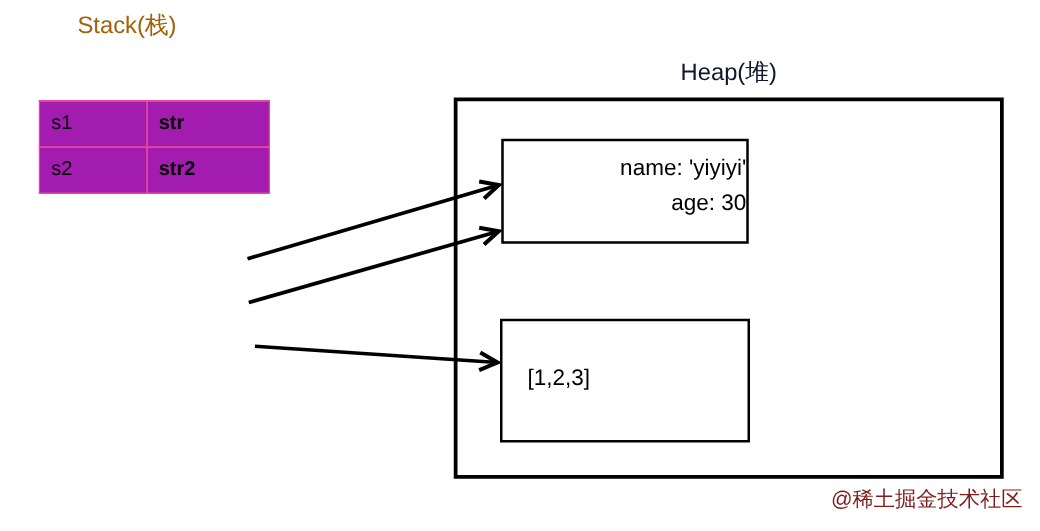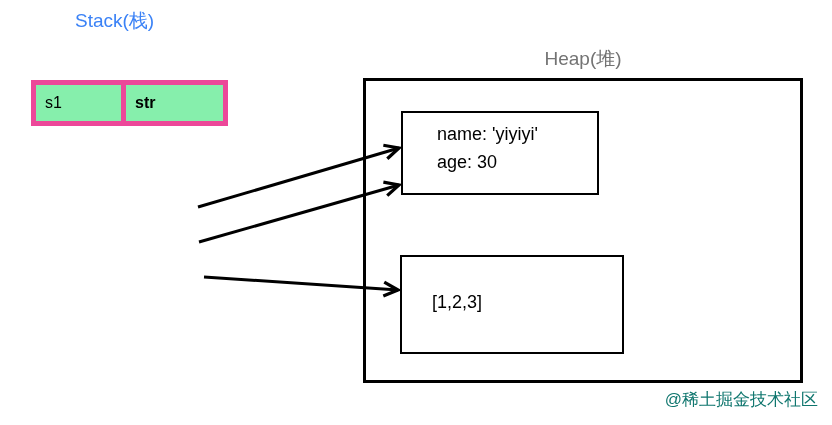--- a/index.html
+++ b/index.html
@@ -11,51 +11,51 @@
     position: relative;
     width: 832px;
     height: 425px;
     background: #ffffff;
     font-family: "Liberation Sans", sans-serif;
     color: #000000;
     overflow: hidden;
   }
   .stack-title {
     position: absolute;
-    left: 75px;
+    left: 62px;
     top: 9px;
     font-size: 19px;
     line-height: 24px;
-    color: #3b82f6;
+    color: #a16207;
   }
   .stack-table {
     position: absolute;
     left: 31px;
     top: 80px;
     border-collapse: collapse;
     font-size: 16px;
   }
   .stack-table td {
-    border: 5px solid #ec4899;
+    border: 1px solid #ec4899;
     height: 36px;
     padding: 0 0 0 9px;
     vertical-align: middle;
-    background: #86efac;
+    background: #a21caf;
   }
   .stack-table td.col-name { width: 76px; }
   .stack-table td.col-value { width: 88px; font-weight: bold; }
   .heap-title {
     position: absolute;
     left: 363px;
     top: 47px;
     width: 440px;
     text-align: center;
     font-size: 19px;
     line-height: 24px;
-    color: #737373;
+    color: #0f172a;
   }
   .heap-box {
     position: absolute;
     left: 363px;
     top: 78px;
     width: 440px;
     height: 305px;
     border: 3px solid #000000;
     box-sizing: border-box;
     background: #ffffff;
@@ -67,62 +67,67 @@
     background: #ffffff;
     font-size: 18px;
     line-height: 28px;
   }
   .heap-object.object-1 {
     left: 401px;
     top: 111px;
     width: 198px;
     height: 84px;
     padding: 7px 0 0 34px;
+    text-align: right;
   }
   .heap-object.array-1 {
     left: 400px;
     top: 255px;
-    width: 224px;
+    width: 200px;
     height: 99px;
-    padding: 31px 0 0 30px;
+    padding: 31px 0 0 20px;
   }
   .arrows-layer {
     position: absolute;
     left: 0;
     top: 0;
     width: 832px;
     height: 425px;
     pointer-events: none;
     z-index: 5;
   }
   .arrow-line {
     stroke: #000000;
     stroke-width: 3;
   }
   .watermark {
     position: absolute;
     right: 14px;
     top: 389px;
     font-size: 17px;
     line-height: 22px;
-    color: #0f766e;
+    color: #7f1d1d;
   }
 </style>
 </head>
 <body>
 
 <div class="canvas">
 
   <div class="stack-title">Stack(栈)</div>
 
   <table class="stack-table">
     <tbody>
       <tr>
         <td class="col-name">s1</td>
         <td class="col-value">str</td>
+      </tr>
+      <tr>
+        <td class="col-name">s2</td>
+        <td class="col-value">str2</td>
       </tr>
     </tbody>
   </table>
 
   <div class="heap-title">Heap(堆)</div>
 
   <div class="heap-box"></div>
 
   <div class="heap-object object-1">
     <div>name: 'yiyiyi'</div>

